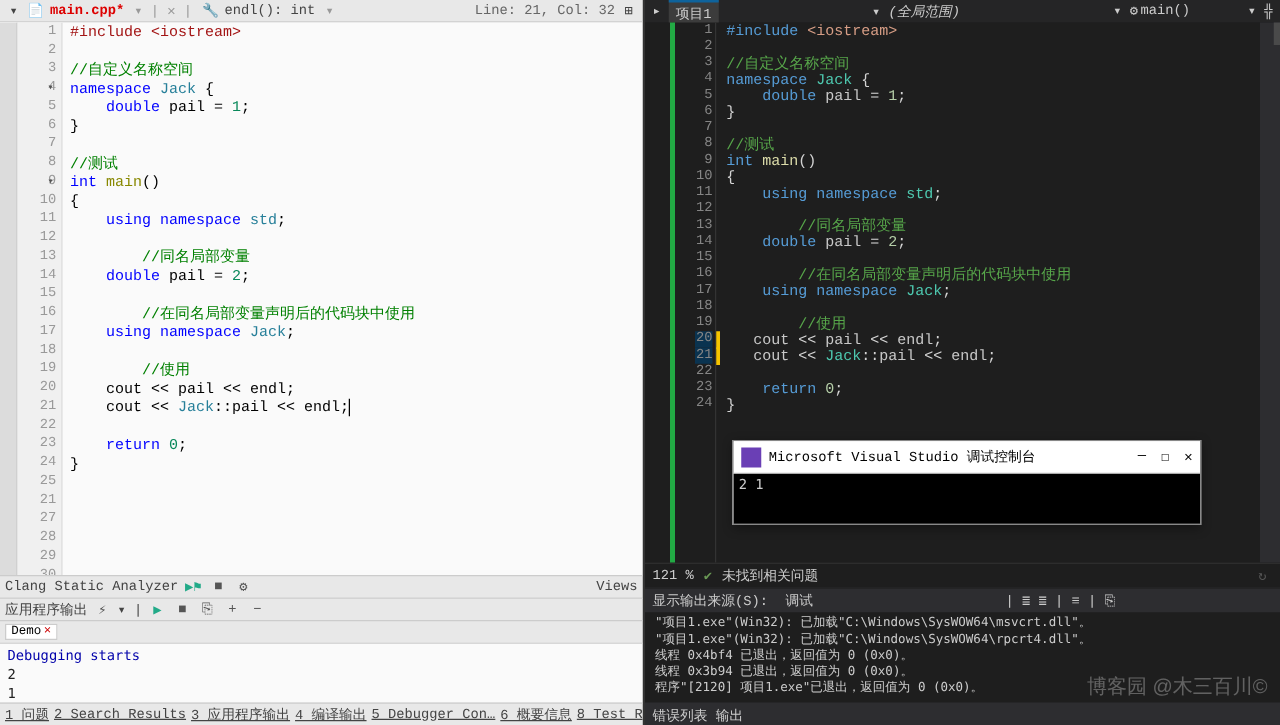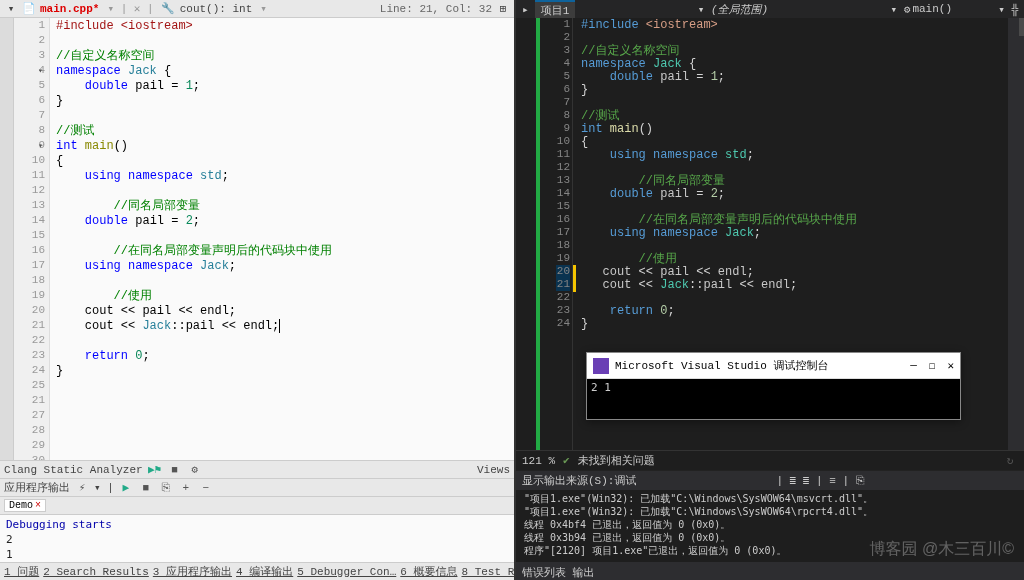--- a/index.html
+++ b/index.html
@@ -39,21 +39,21 @@
   .vs-glyph { width:24px; border-right:4px solid #2a4; }
   .vs-lineno { width:16px; text-align:right; padding-right:2px; color:#858585; font-size:11px; line-height:13px; }
   .vs-code { flex:1; padding:1px 8px 1px 8px; font-size:12px; line-height:13px; white-space:pre; color:#d4d4d4; border-left:1px solid #333; }
   .d-kw { color:#569cd6; } .d-str { color:#d69d85; } .d-cmt { color:#57A64A; } .d-fn { color:#dcdcaa; } .d-num { color:#b5cea8; } .d-ns { color:#4ec9b0; } .d-macro { color:#569cd6; } .d-var { color:#c8c8c8; }
   .vs-highlight { background:#0a3350; }
   .vs-yel { border-left:3px solid #f5c400; margin-left:-8px; padding-left:5px; }
   .vs-scrollbar { width:16px; background:#2d2d30; }
   .vs-status { height:20px; background:#1e1e1e; border-top:1px solid #333; display:flex; align-items:center; font-size:11px; color:#ccc; padding:0 6px; gap:8px; }
   .vs-status .green-ck { color:#6a9955; }
   .vs-outhead { height:18px; background:#2d2d30; color:#ccc; font-size:11px; display:flex; align-items:center; padding:0 6px; justify-content:space-between; border-top:1px solid #3e3e42; }
-  .vs-outtool { height:20px; background:#2d2d30; color:#ccc; font-size:11px; display:flex; align-items:center; padding:0 6px; gap:0; border-top:1px solid #222; }
+  .vs-outtool { height:20px; background:#2d2d30; color:#ccc; font-size:11px; display:flex; align-items:center; padding:0 6px; gap:14px; border-top:1px solid #222; }
   .vs-output { height:72px; background:#1e1e1e; color:#ccc; font-size:10px; padding:2px 8px; line-height:13px; white-space:pre; font-family:"Consolas","Microsoft YaHei",monospace; overflow:hidden; }
   .vs-bottomtabs { height:18px; background:#2d2d30; color:#ccc; font-size:11px; display:flex; align-items:flex-end; padding:0 6px; gap:12px; }
   .watermark { position:absolute; right:10px; bottom:20px; font-size:16px; color:rgba(255,255,255,.3); font-family:"Microsoft YaHei",sans-serif; }
   .console { position:absolute; left:70px; top:352px; width:375px; background:#fff; border:1px solid #888; box-shadow:0 2px 8px rgba(0,0,0,.4); z-index:10; }
   .console-title { height:26px; background:#fff; display:flex; align-items:center; padding:0 6px; font-size:11px; font-family:Liberation Mono, monospace; color:#000; border-bottom:1px solid #ddd; }
   .console-title .vsi { width:16px; height:16px; background:#6a3fb5; margin-right:6px; }
   .console-title .btns { margin-left:auto; display:flex; gap:12px; }
   .console-body { background:#000; color:#ccc; font-size:11px; padding:2px 4px 16px; line-height:14px; min-height:40px; font-family:"Consolas",monospace; }
   .scroll-handle { width:5px; height:18px; background:#4a4a4a; margin-left:auto; }
 </style>
@@ -62,21 +62,21 @@
 
 <div class="root">
 
   <div class="left">
     <div class="left-tabs">
       <span class="tab-icon">▾</span>
       <span class="tab-icon">📄</span>
       <span class="tab-active">main.cpp*</span>
       <span class="sep">▾ | ✕ |</span>
       <span class="tab-icon">🔧</span>
-      <span>cout(): int</span>
+      <span>endl(): int</span>
       <span class="sep">▾</span>
       <span class="info">Line: 21, Col: 32</span>
       <span class="tab-icon">⊞</span>
     </div>
     <div class="left-editor">
       <div class="minime"></div>
       <div class="gutter">
         <div>1</div>
           <div>2</div>
           <div>3</div>

